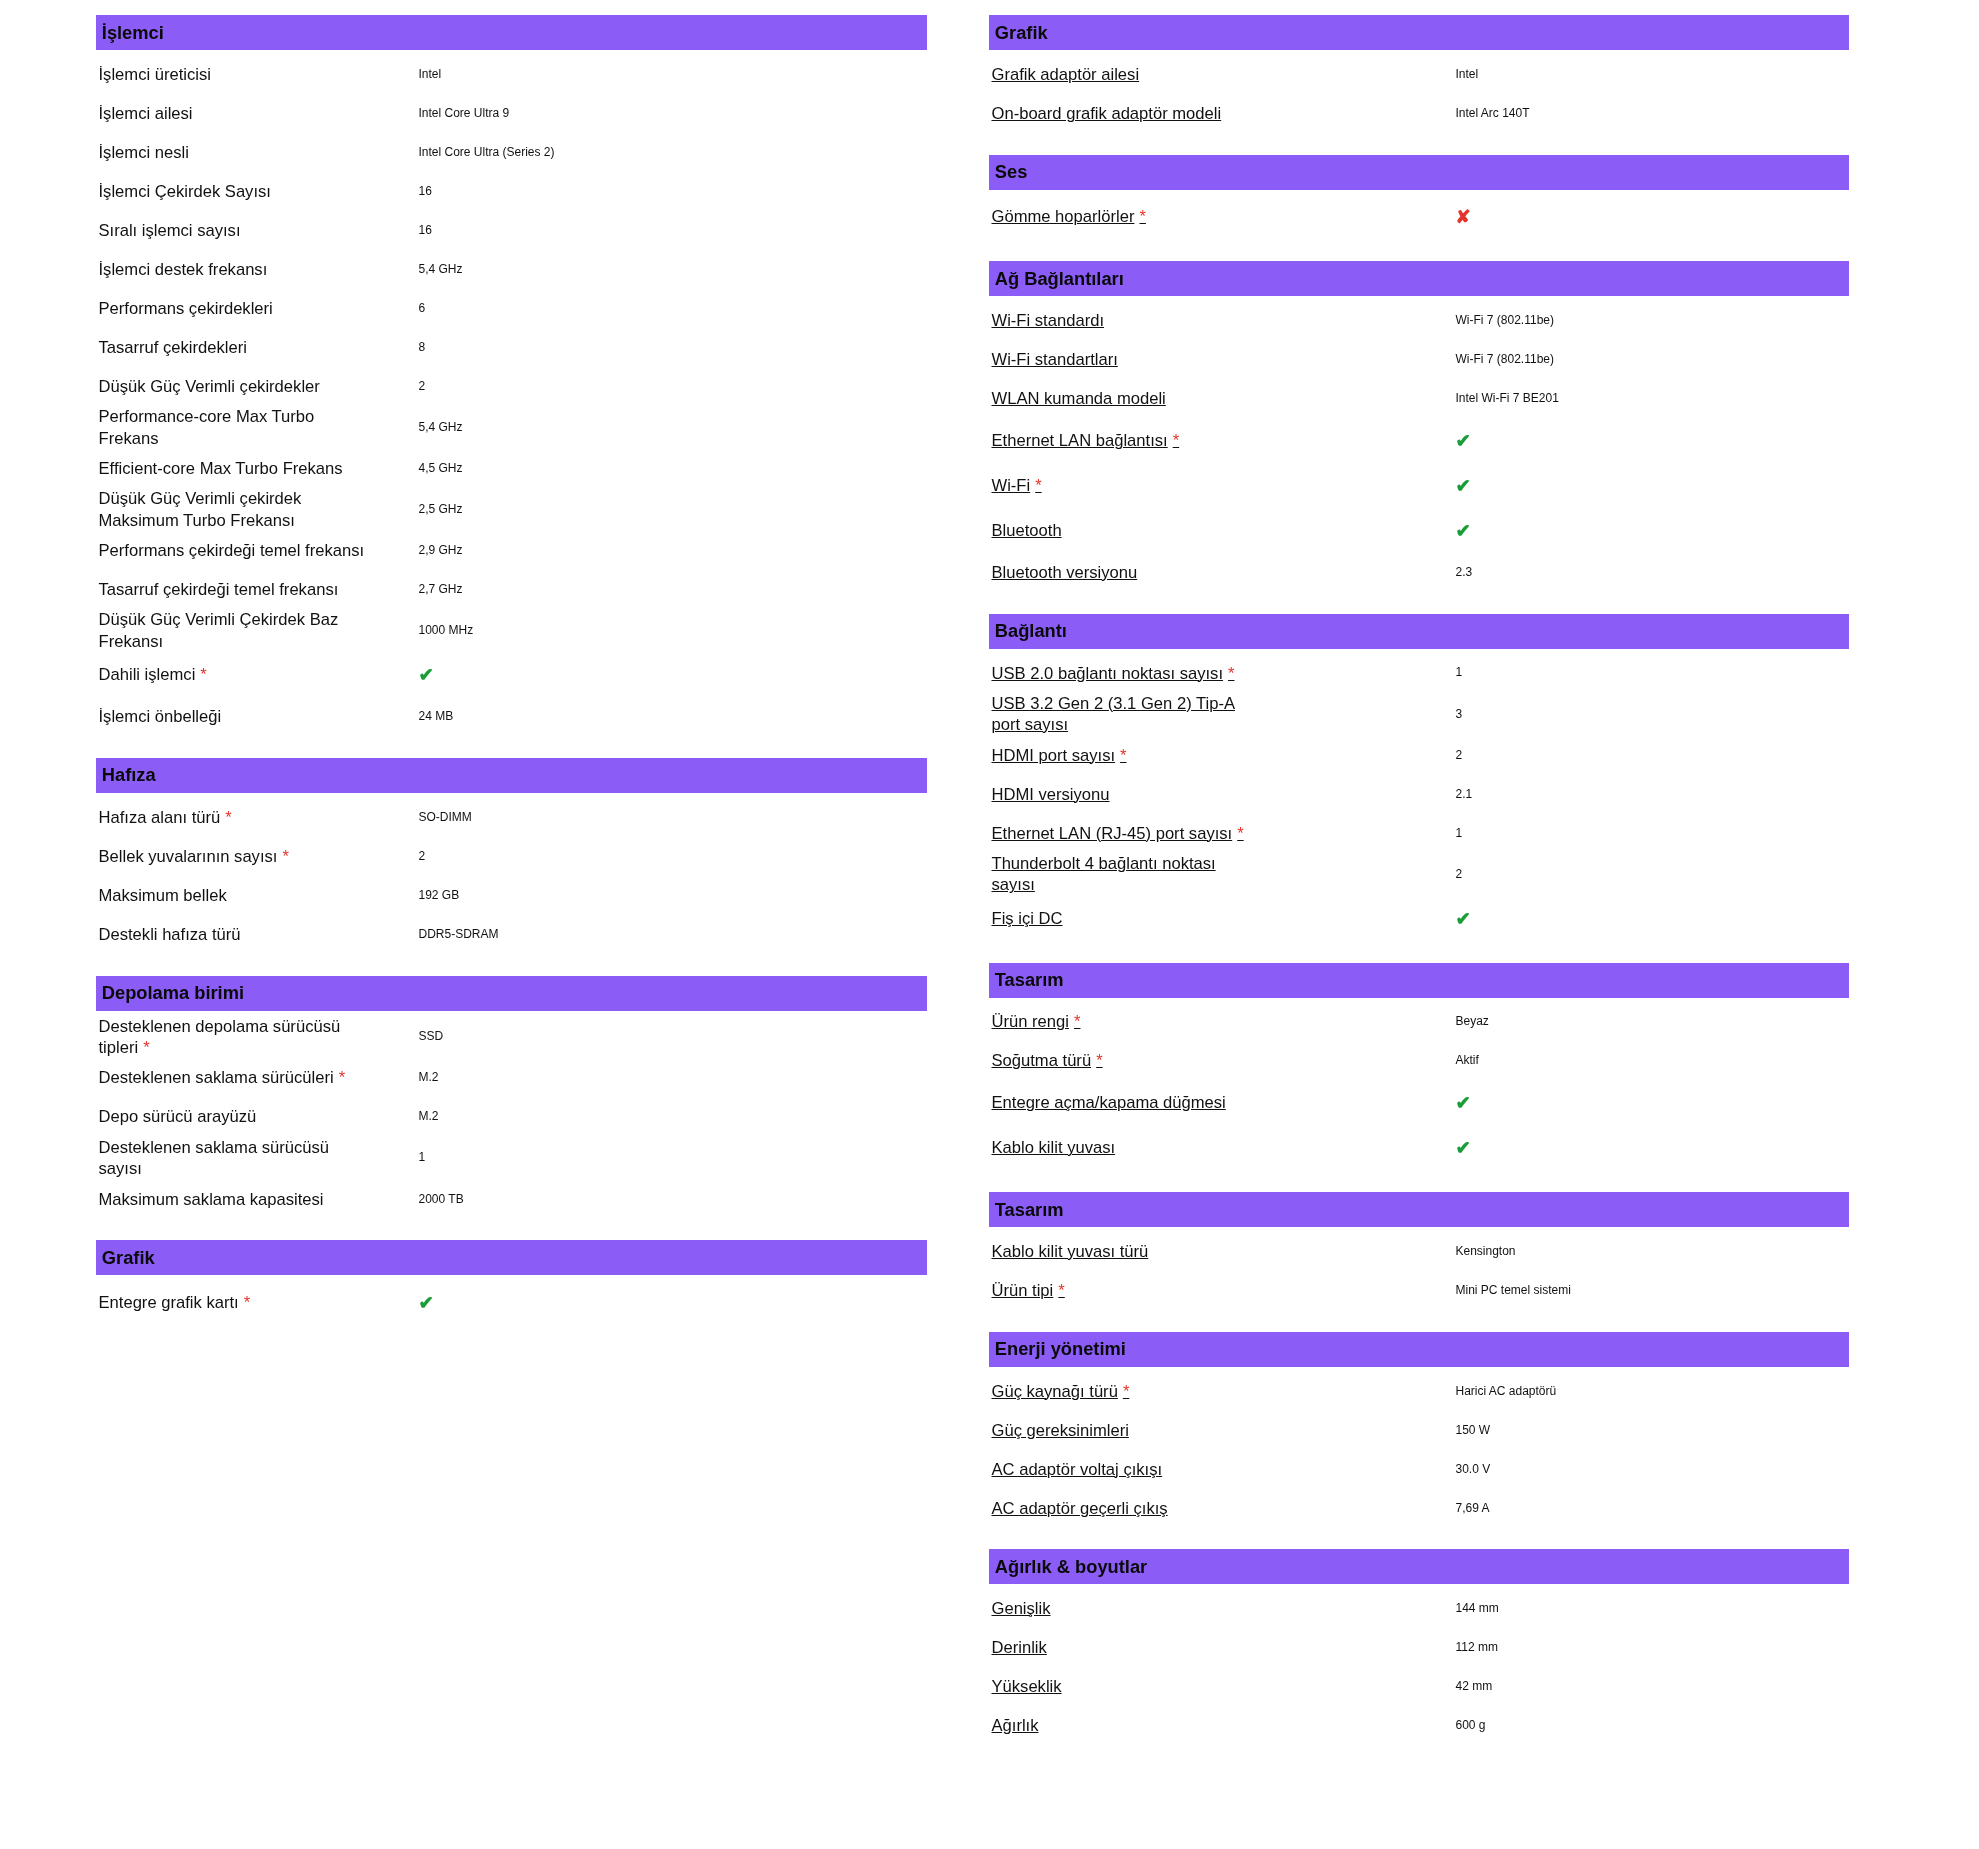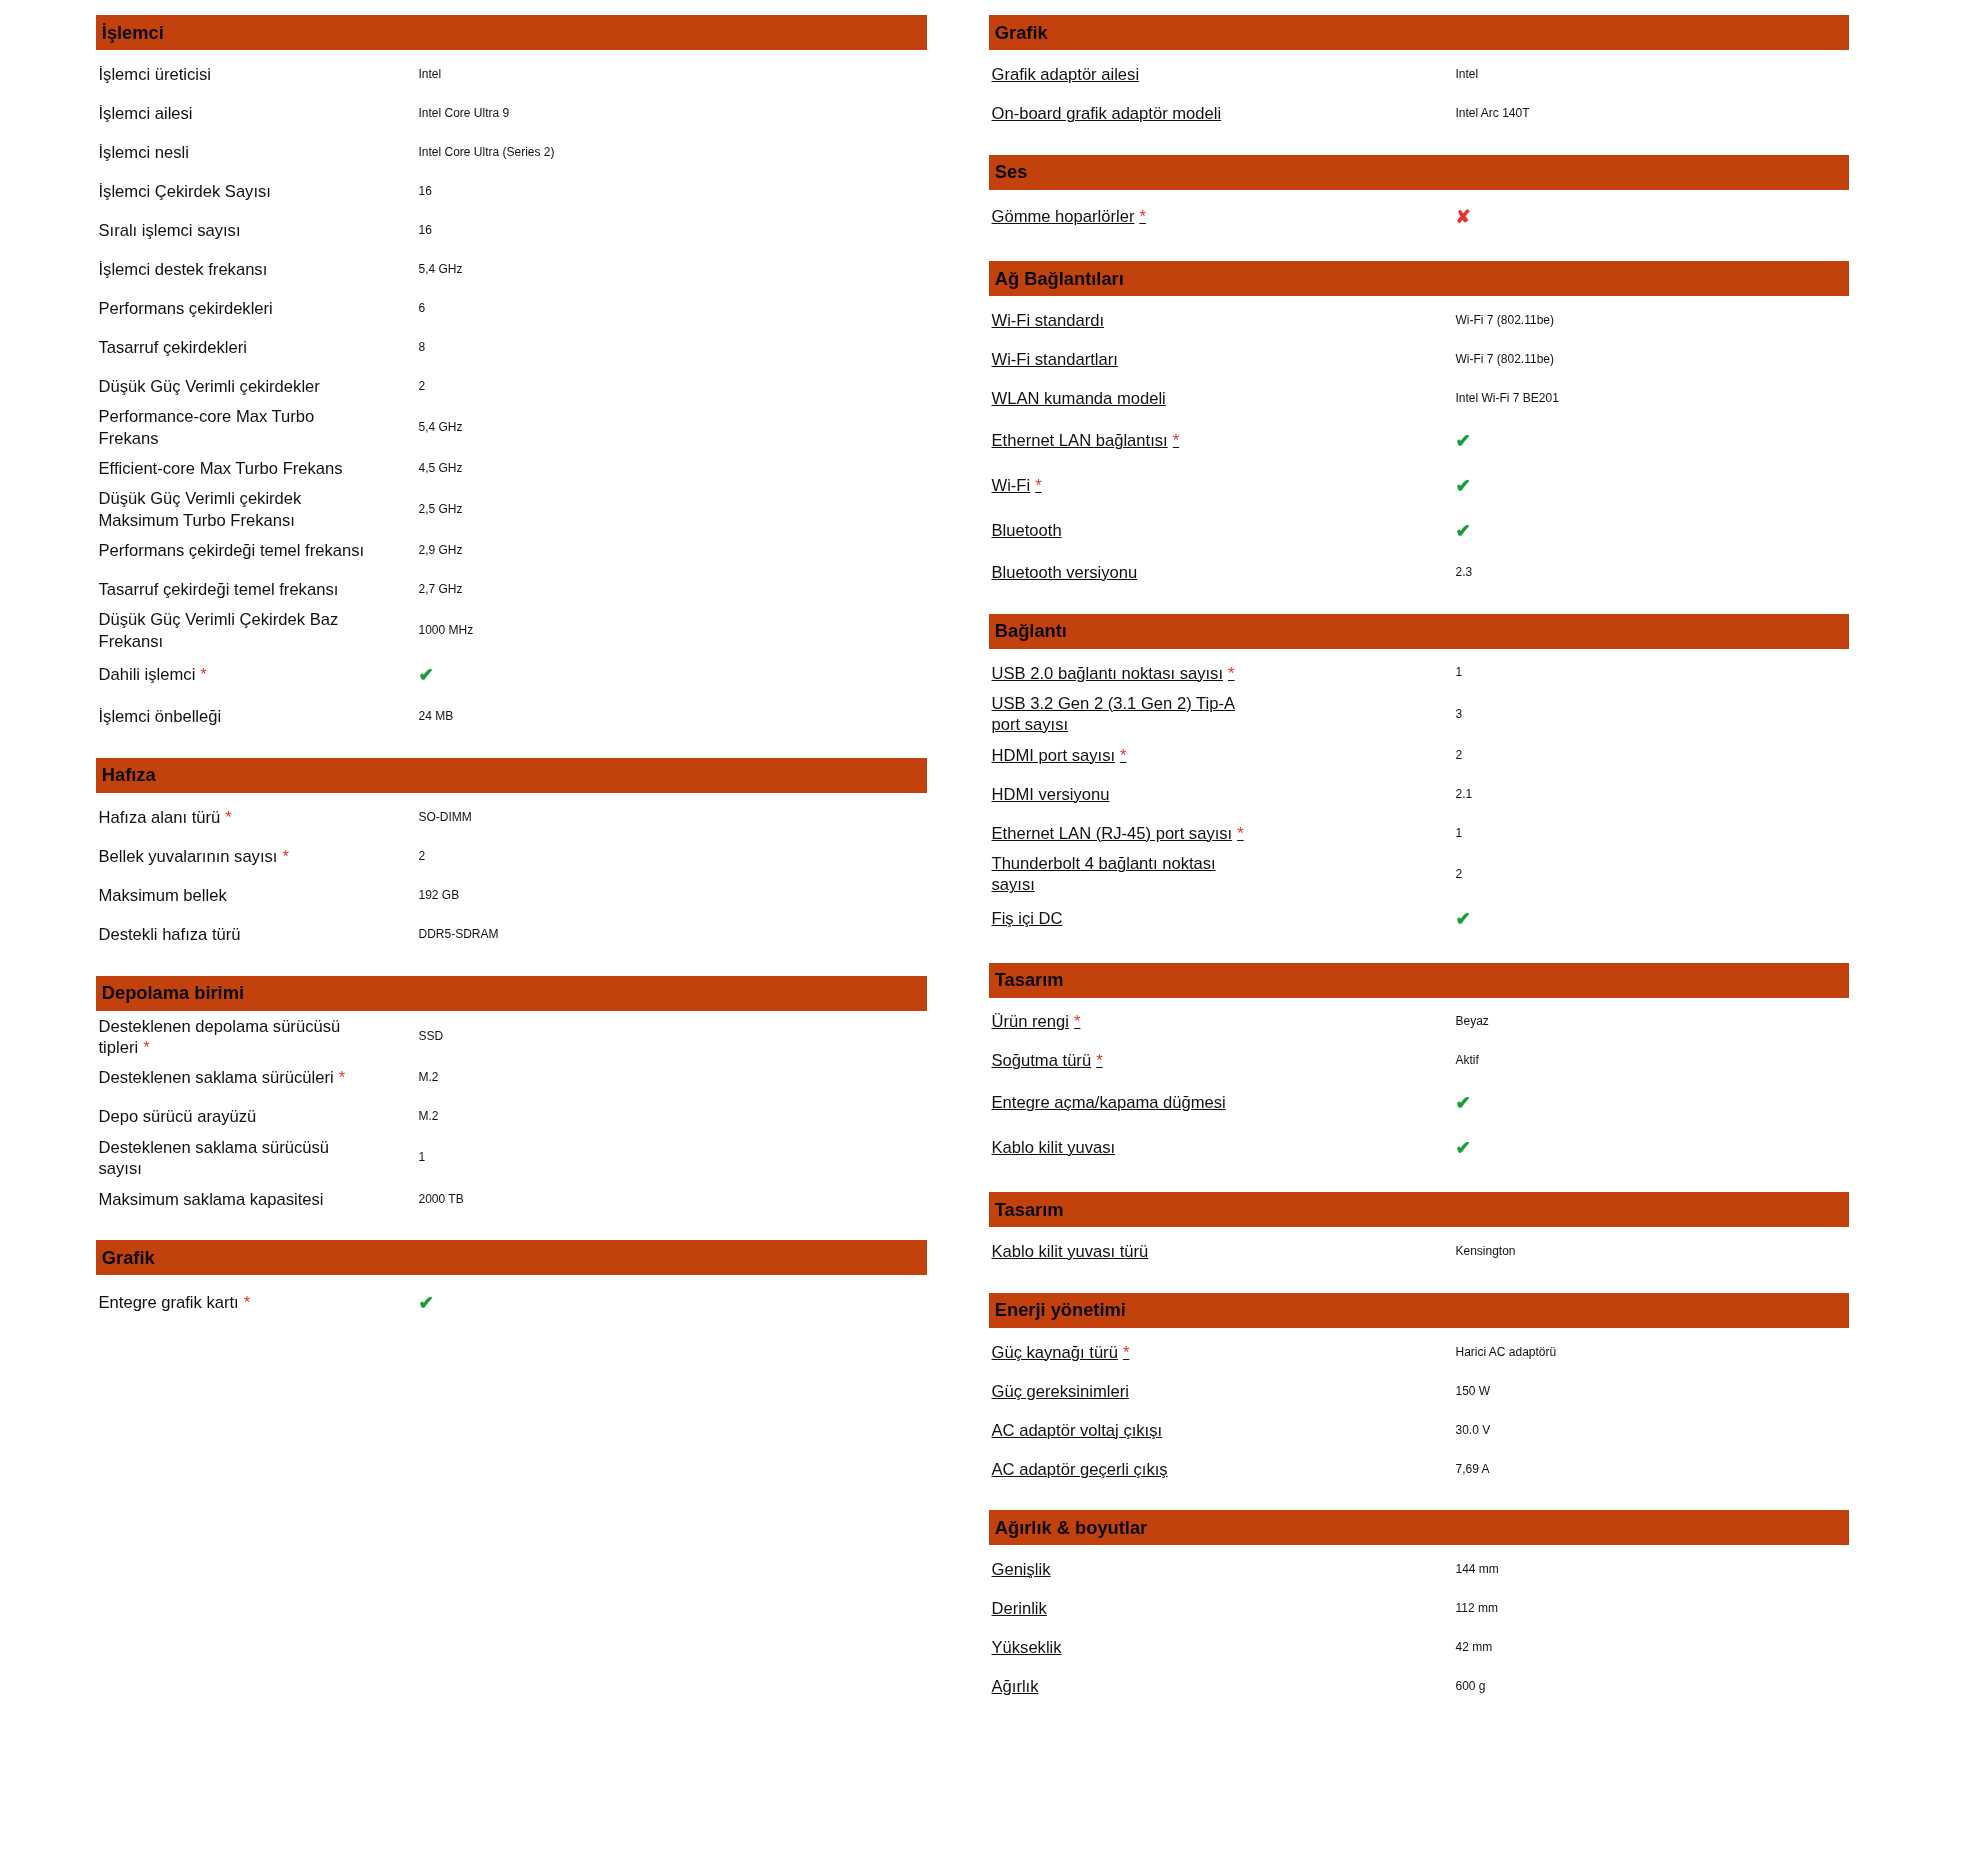--- a/index.html
+++ b/index.html
@@ -14,21 +14,21 @@
     gap:62px;
     padding:15px 0 0 96px;
     box-sizing:border-box;
   }
   .col{display:flex;flex-direction:column;}
   .col-left{width:831px;}
   .col-right{width:860px;}
   .section{margin-bottom:21.6px;}
   .sec-hdr{
     height:35px;
-    background:#c2410c;
+    background:#8b5cf6;
     display:flex;align-items:center;
     padding-left:5.8px;
     font-size:18.3px;font-weight:bold;color:#0a0a0a;
   }
   .rows{padding-top:5px;}
   .row{
     display:flex;align-items:center;
     min-height:39px;
     padding-left:2.5px;
     gap:40px;
@@ -294,20 +294,24 @@
           </div>
         </div>
       </div>
       <div class="section">
         <div class="sec-hdr">Tasarım</div>
         <div class="rows">
           <div class="row">
             <div class="lbl"><span class="lbl-t">Kablo kilit yuvası türü</span></div>
             <div class="val">Kensington</div>
           </div>
+          <div class="row">
+            <div class="lbl"><span class="lbl-t">Ürün tipi</span><span class="req">*</span></div>
+            <div class="val">Mini PC temel sistemi</div>
+          </div>
         </div>
       </div>
       <div class="section">
         <div class="sec-hdr">Enerji yönetimi</div>
         <div class="rows">
           <div class="row">
             <div class="lbl"><span class="lbl-t">Güç kaynağı türü</span><span class="req">*</span></div>
             <div class="val">Harici AC adaptörü</div>
           </div>
           <div class="row">

